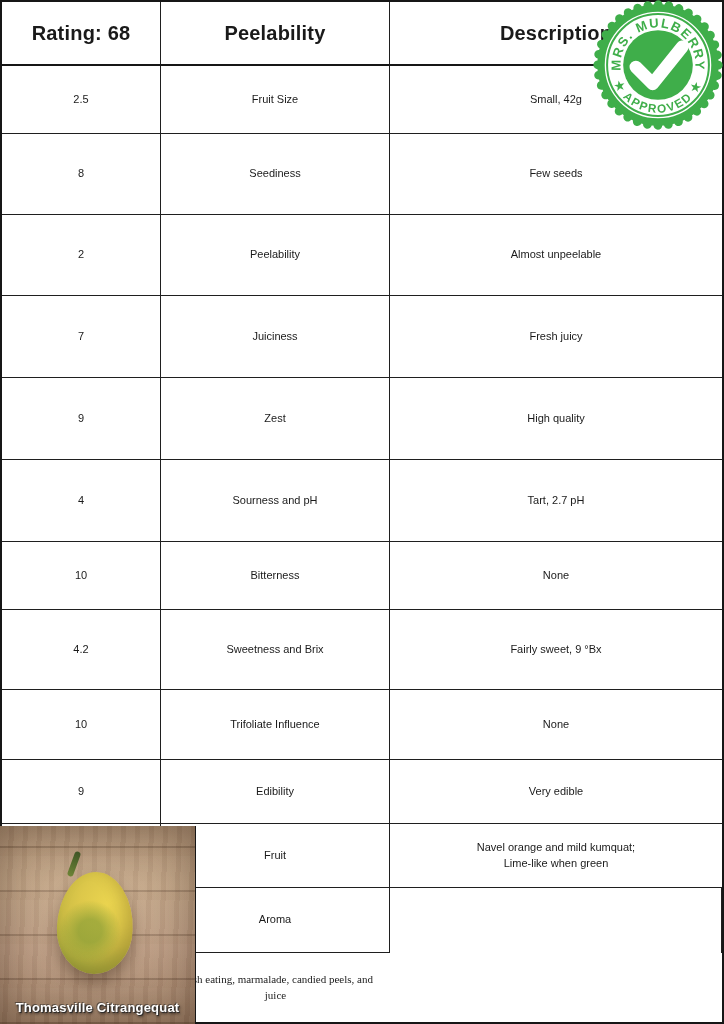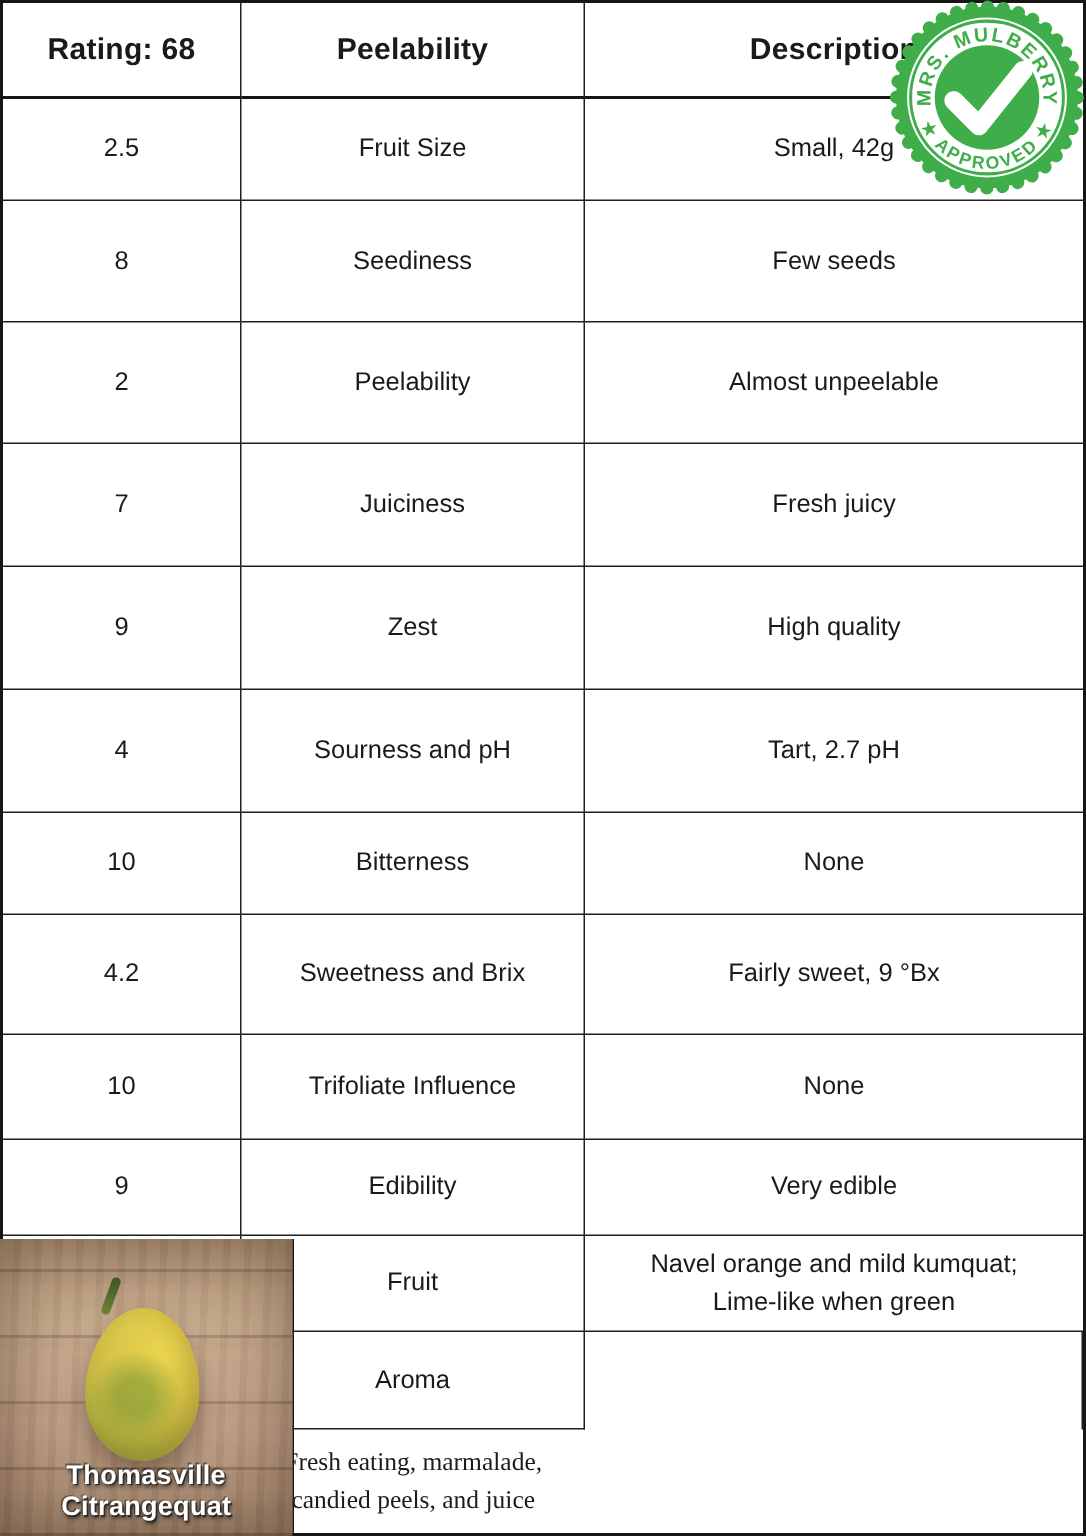--- a/index.html
+++ b/index.html
@@ -12,21 +12,21 @@
     position:absolute;left:0;top:0;width:724px;height:1024px;
     box-sizing:border-box;border:2px solid #161616;
     display:grid;
     grid-template-columns:159px 229px 1fr;
     grid-template-rows:64px 68px 81px 81px 82px 82px 82px 68px 80px 70px 64px 64px 65px auto;
     background:#fff;
   }
   .cell{
     display:flex;align-items:center;justify-content:center;text-align:center;
     border-right:1.5px solid #1f1f1f;border-bottom:1.5px solid #1f1f1f;
-    font-size:17px;line-height:1.45;padding:2px 8px;box-sizing:border-box;
+    font-size:11px;line-height:1.45;padding:2px 8px;box-sizing:border-box;
     white-space:pre-line;
   }
   .cell.lastcol{border-right:none;}
   .cell.lastrow{border-bottom:none;font-family:Liberation Serif, serif;}
   .cell.h{font-weight:700;font-size:20px;border-bottom-width:2px;border-bottom-color:#161616;letter-spacing:.2px;}
   
   .photo{
     position:absolute;left:0;top:826px;width:196px;height:198px;overflow:hidden;z-index:3;
     border-right:1.5px solid #161616;box-sizing:border-box;
     background:
@@ -48,21 +48,21 @@
       radial-gradient(circle at 66% 30%, #ead44f 0%, #ddc84a 32%, #cdbd45 52%, #a9ac3e 76%, #8c9637 100%);
     box-shadow:0 9px 16px rgba(50,30,12,0.40), inset -7px -9px 16px rgba(110,85,25,0.28);
   }
   .stem{
     position:absolute;left:71px;top:25px;width:6px;height:26px;border-radius:3px;
     background:linear-gradient(180deg,#3e5526,#6d8436);
     transform:rotate(20deg);
   }
   .photo-caption{
     position:absolute;left:0;right:0;bottom:9px;text-align:center;z-index:4;
-    color:#ffffff;font-weight:700;font-size:18px;letter-spacing:.2px;
+    color:#ffffff;font-weight:700;font-size:13px;letter-spacing:.2px;
     text-shadow:1px 1px 0 rgba(40,40,40,.9), -1px -1px 0 rgba(40,40,40,.55), 1px 2px 3px rgba(0,0,0,.7);
   }
   
   .stamp{position:absolute;left:591px;top:-2px;width:134px;height:134px;z-index:5;}
   .stamp text{font-family:"Liberation Sans",sans-serif;font-weight:700;}
 </style>
 </head>
 <body>
 
 <div class="grid">

